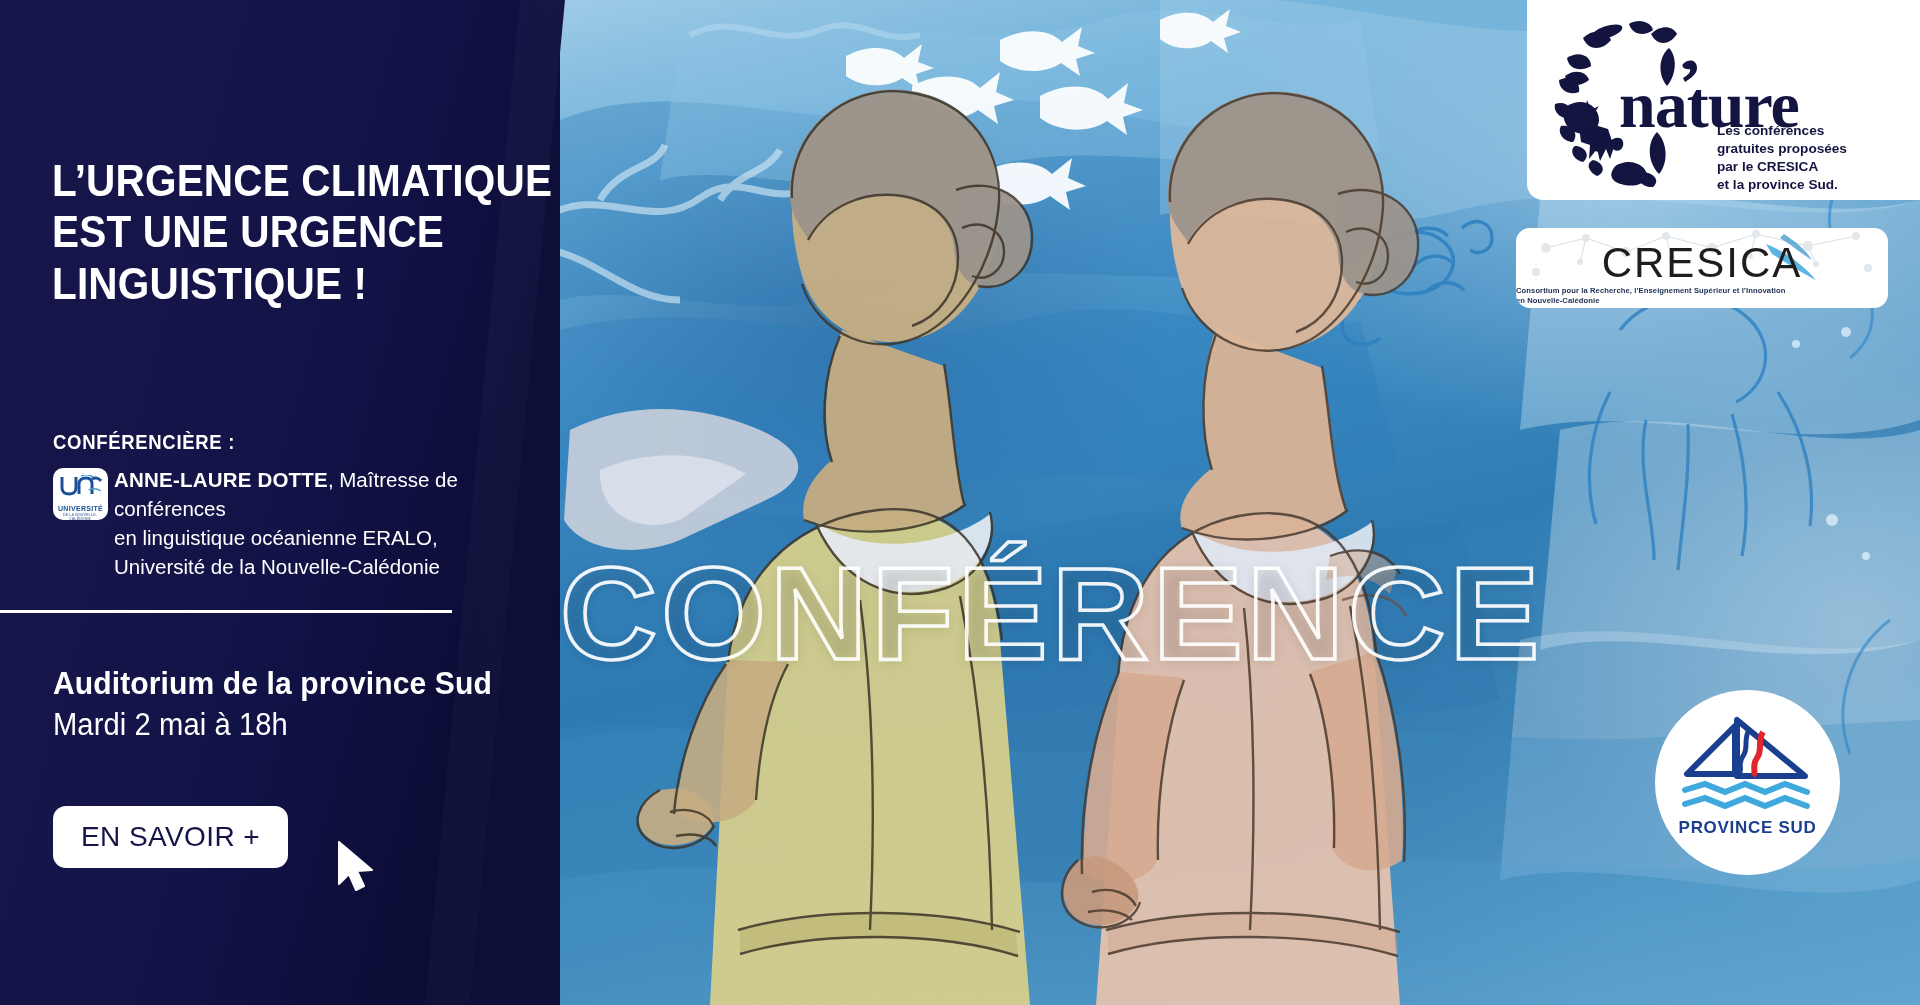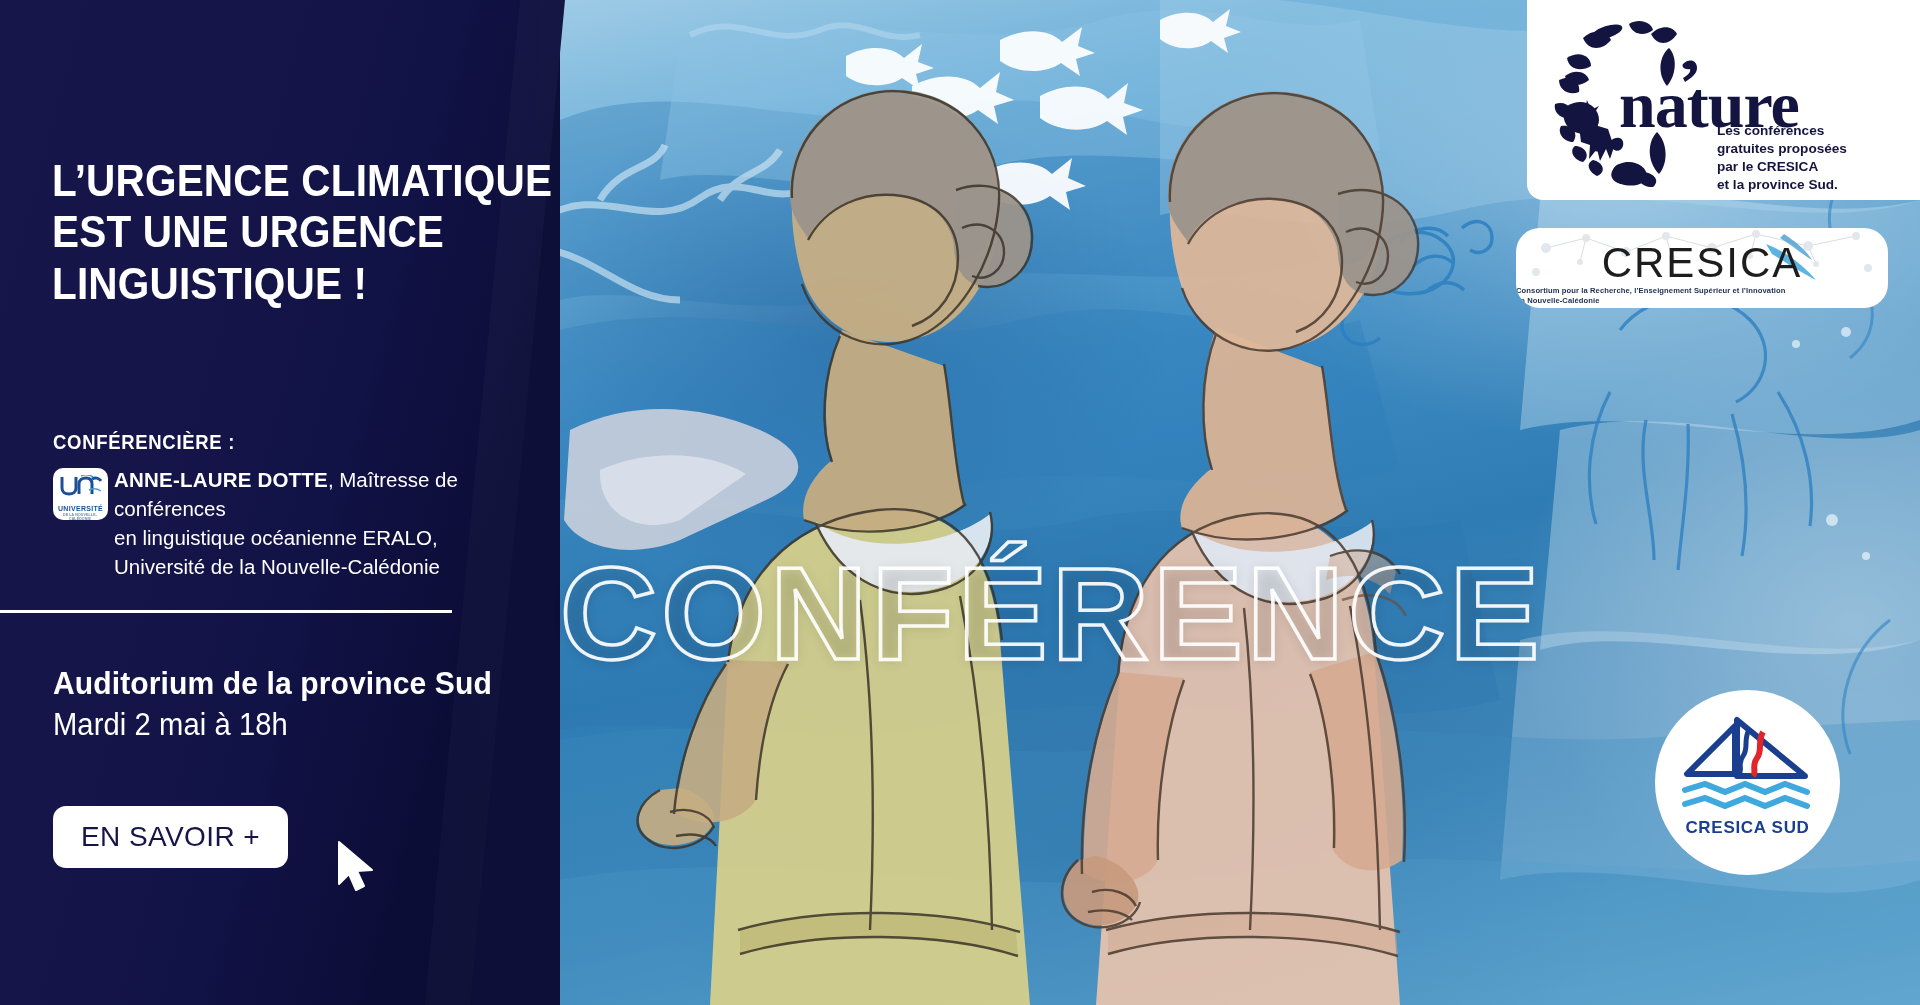--- a/index.html
+++ b/index.html
@@ -122,21 +122,21 @@
   }
   .nature-tag {
     position:absolute; left:190px; top:122px; width:200px;
     font-size:13.6px; font-weight:700; color:#141440; line-height:1.32;
   }
   .nature-tag div { white-space:nowrap; }
 
   
   .cresica-card {
     position:absolute; right:32px; top:228px; width:372px; height:80px;
-    background:#ffffff; border-radius:24px; z-index:20; overflow:hidden;
+    background:#ffffff; border-radius:14px; z-index:20; overflow:hidden;
   }
   .cresica-dots { position:absolute; inset:0; }
   .cresica-word {
     position:absolute; left:0; top:14px; width:372px; text-align:center;
     font-size:42px; font-weight:400; color:#1d1d1d; letter-spacing:2px; line-height:1;
     font-family:"Liberation Sans","DejaVu Sans",sans-serif;
   }
   .cresica-sub {
     position:absolute; left:0; top:58px; width:372px; text-align:left;
     font-size:7.6px; font-weight:700; color:#1c2d52; letter-spacing:.1px; line-height:1.3;
@@ -458,16 +458,16 @@
     <svg class="ps-mark" viewBox="0 0 142 98">
       <path d="M60,4 L60,60 L128,60 Z" fill="none" stroke="#1a3f8f" stroke-width="6" stroke-linejoin="round"></path>
       <path d="M58,10 L10,58 L58,58 Z" fill="none" stroke="#1a3f8f" stroke-width="6" stroke-linejoin="round"></path>
       <path d="M72,14 C66,24 72,32 66,40 C60,48 66,54 62,58" fill="none" stroke="#1a3f8f" stroke-width="5"></path>
       <path d="M86,16 C80,26 86,34 80,42 C74,50 80,56 76,60" fill="none" stroke="#e2252b" stroke-width="6"></path>
       <g fill="none" stroke="#3fa9dd" stroke-width="6" stroke-linecap="round">
         <path d="M8,74 L28,68 L48,76 L68,68 L88,76 L108,68 L130,76"></path>
         <path d="M8,88 L28,82 L48,90 L68,82 L88,90 L108,82 L130,90"></path>
       </g>
     </svg>
-    <div class="ps-text">CRESICA SUD</div>
+    <div class="ps-text">PROVINCE SUD</div>
   </div>
 
 </div>
 
 </body></html>

